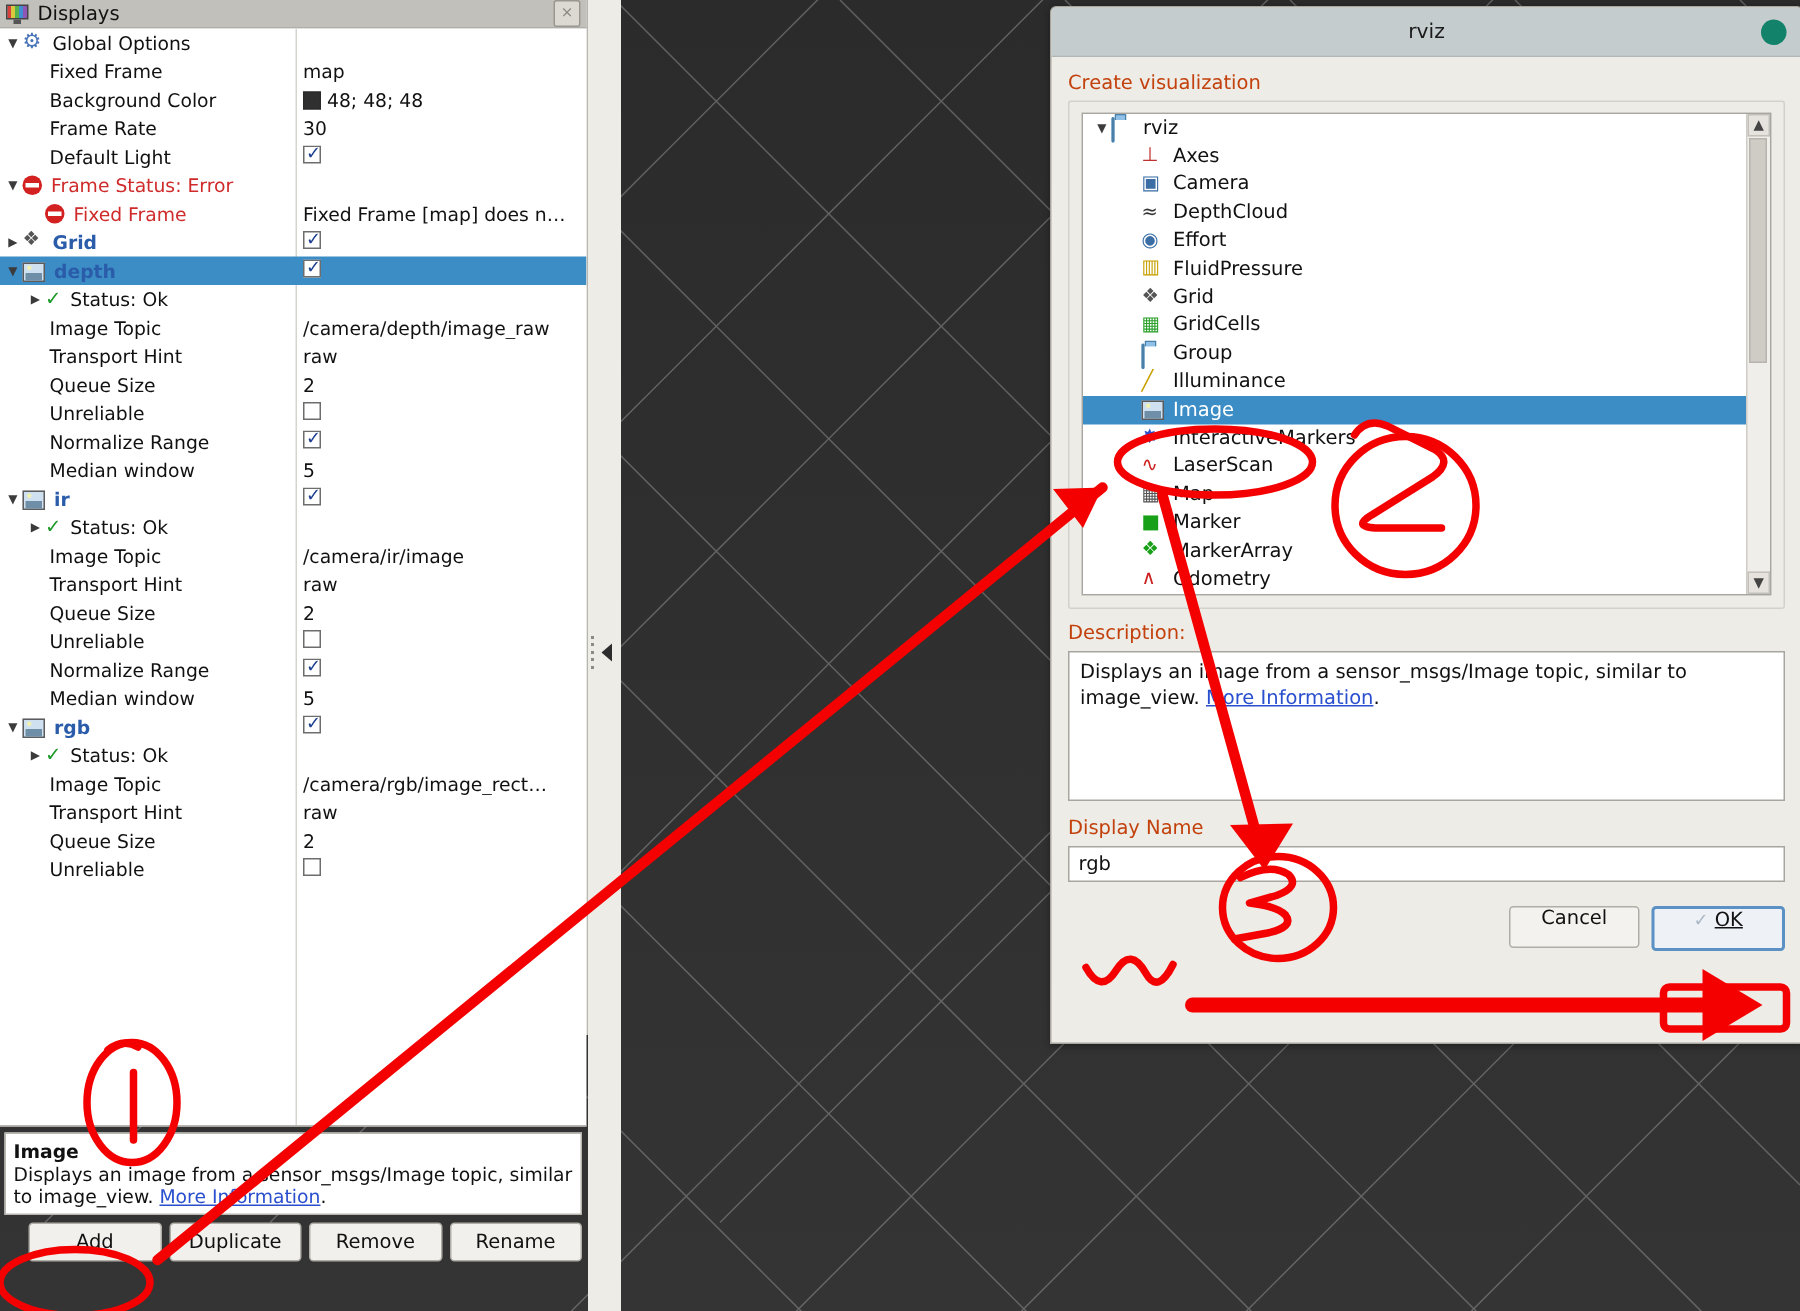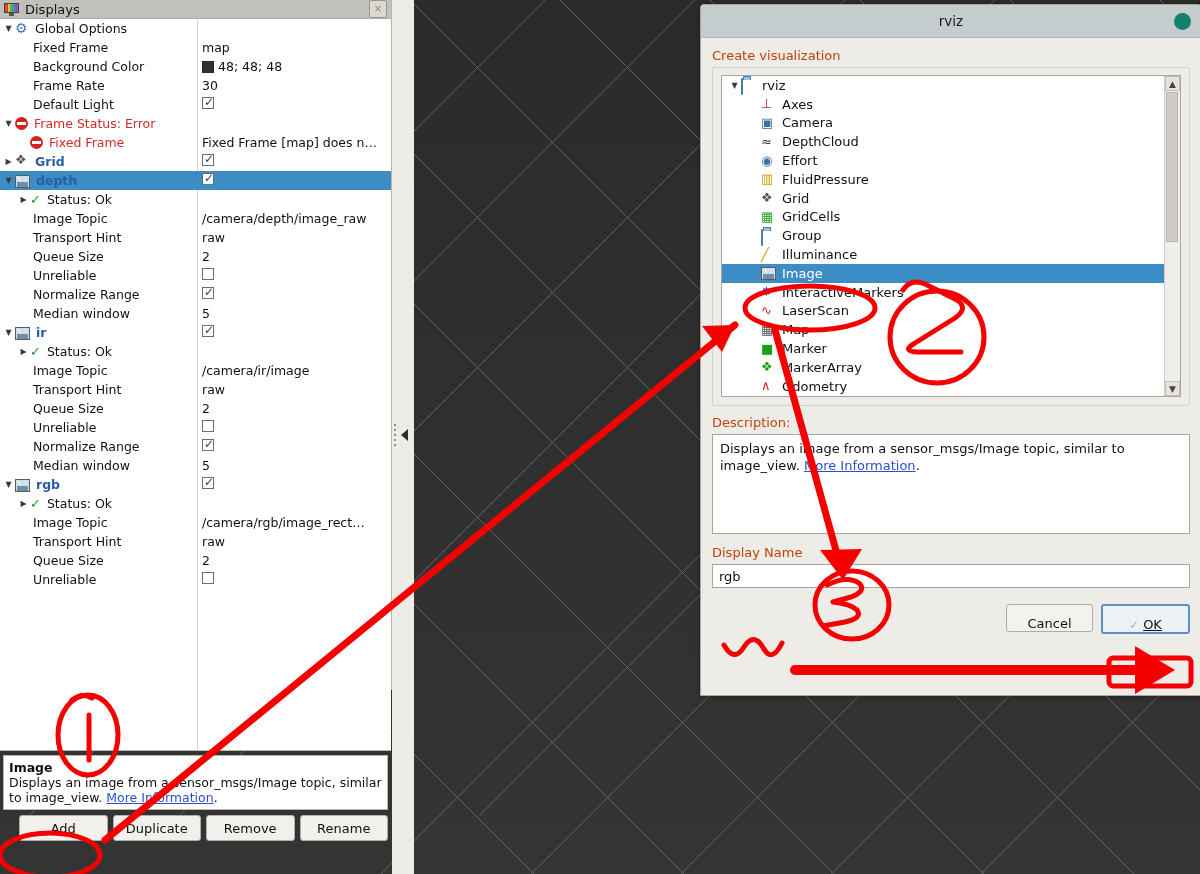--- a/index.html
+++ b/index.html
@@ -128,21 +128,21 @@
     box-sizing:border-box;font-size:13px;line-height:17px;color:#111;
   }
   #dname-label{margin-top:11px;font-size:13px;}
   #dname-input{
     margin-top:4px;height:24px;background:#fff;border:1px solid #a9a6a0;display:flex;align-items:center;
     padding:0 6px;font-size:13px;color:#111;box-sizing:border-box;
   }
   #dlg-btns{display:flex;justify-content:flex-end;gap:8px;margin-top:16px;}
   .dbtn{
     width:85px;height:26px;border:1px solid #b0ada7;border-radius:3px;background:#f4f2ee;
-    display:flex;align-items:flex-end;justify-content:center;gap:4px;font-size:13px;color:#111;
+    display:flex;align-items:flex-start;justify-content:center;gap:4px;font-size:13px;color:#111;
   }
   .dbtn.primary{border:2px solid #5b91c4;background:#eef2f6;}
   .dbtn u{text-decoration:underline;}
   .chk-ghost{color:#aab7c4;font-size:12px;}
 
   
   #annot{position:absolute;left:0;top:0;width:1200px;height:874px;pointer-events:none;}
 </style>
 </head>
 <body>

